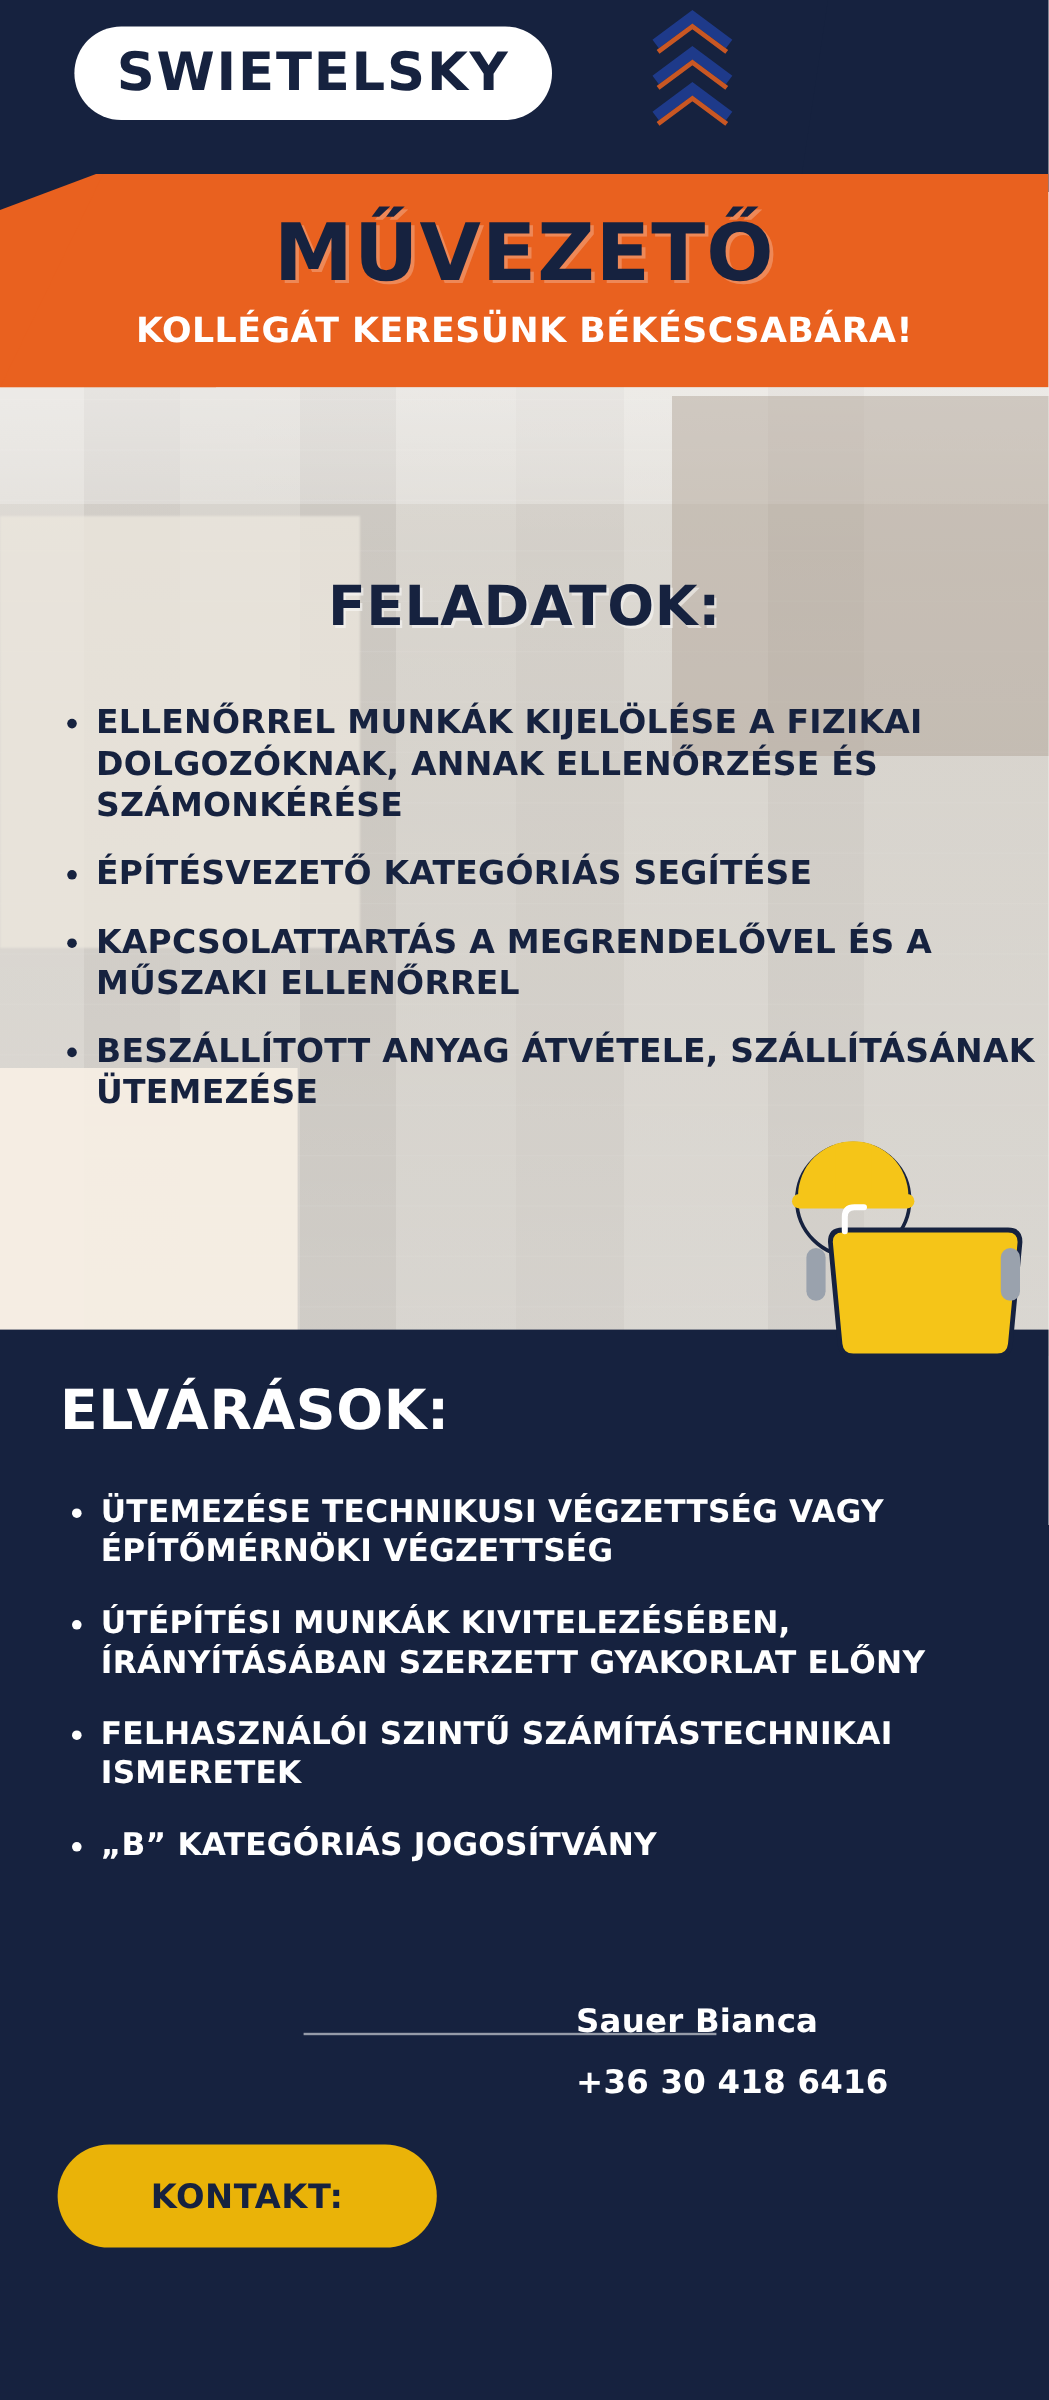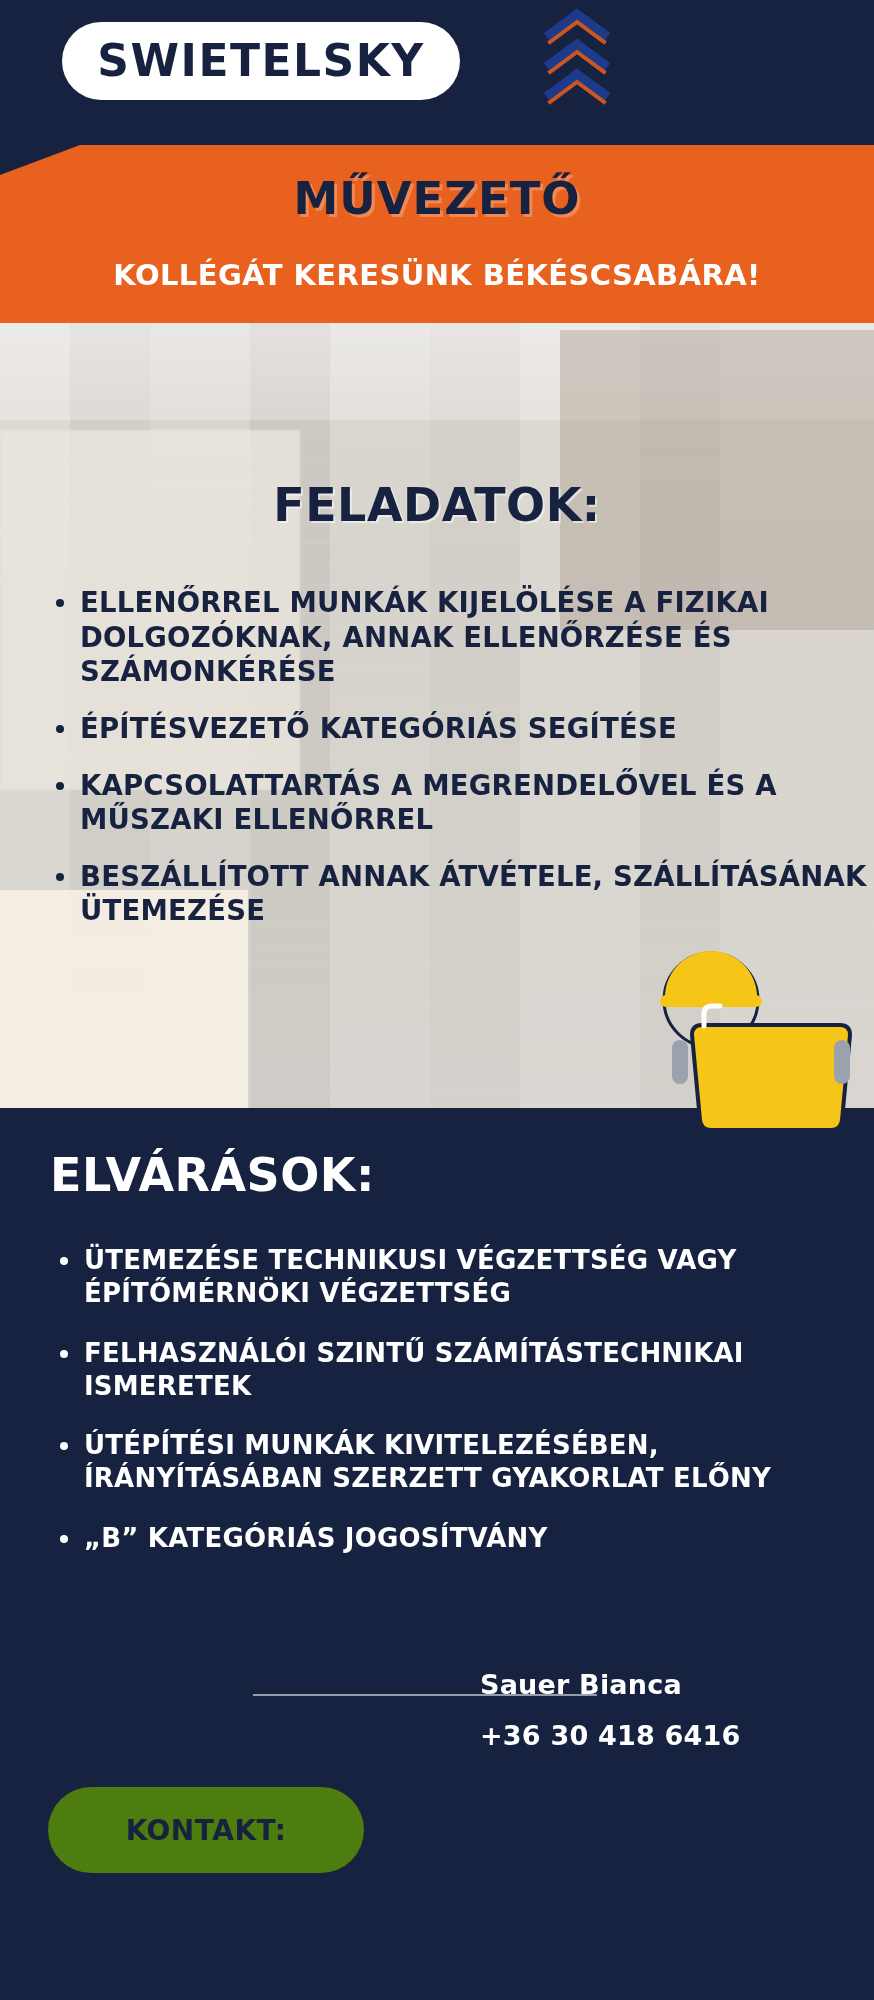--- a/index.html
+++ b/index.html
@@ -132,21 +132,21 @@
     z-index: 6;
   }
   .job-title {
     position: absolute;
     left: 0; top: 172px;
     width: 874px;
     text-align: center;
     z-index: 8;
     font-family: "DejaVu Sans", sans-serif;
     font-weight: 700;
-    font-size: 45px;
+    font-size: 66px;
     letter-spacing: 1px;
     color: #16223f;
     text-shadow: 3px 3px 0 rgba(255,255,255,0.25);
   }
   .job-sub {
     position: absolute;
     left: 0; top: 258px;
     width: 874px;
     text-align: center;
     z-index: 8;
@@ -251,21 +251,21 @@
     width: 344px; height: 2px;
     background: rgba(255,255,255,0.55);
     z-index: 9;
   }
 
   
   .kontakt-pill {
     position: absolute;
     left: 48px; top: 1787px;
     width: 316px; height: 86px;
-    background: #4d7c0f;
+    background: #eab308;
     border-radius: 43px;
     z-index: 9;
     display: flex;
     align-items: center;
     justify-content: center;
     border: none;
     cursor: pointer;
   }
   .kontakt-pill span {
     font-family: "DejaVu Sans", sans-serif;
@@ -332,43 +332,43 @@
   <div class="orange-band"></div>
   <div class="orange-wedge"></div>
   <div class="job-title">MŰVEZETŐ</div>
   <div class="job-sub">KOLLÉGÁT KERESÜNK BÉKÉSCSABÁRA!</div>
 
   <div class="tasks-heading">FELADATOK:</div>
   <ul class="tasks-list">
     <li>ELLENŐRREL MUNKÁK KIJELÖLÉSE A FIZIKAI DOLGOZÓKNAK, ANNAK ELLENŐRZÉSE ÉS SZÁMONKÉRÉSE</li>
     <li>ÉPÍTÉSVEZETŐ KATEGÓRIÁS SEGÍTÉSE</li>
     <li>KAPCSOLATTARTÁS A MEGRENDELŐVEL ÉS A MŰSZAKI ELLENŐRREL</li>
-    <li>BESZÁLLÍTOTT ANNAK ÁTVÉTELE, SZÁLLÍTÁSÁNAK ÜTEMEZÉSE</li>
+    <li>BESZÁLLÍTOTT ANYAG ÁTVÉTELE, SZÁLLÍTÁSÁNAK ÜTEMEZÉSE</li>
   </ul>
 
   <div class="navy-band"></div>
 
   <div class="helmet-art">
     <svg width="250" height="200" viewBox="0 0 250 200" xmlns="http://www.w3.org/2000/svg">
       <circle cx="103" cy="60" r="47" fill="none" stroke="#16223F" stroke-width="3"></circle>
       <path d="M57 57 a46 46 0 0 1 92 0 z" fill="#F5C518"></path>
       <path d="M88 18 q15 -8 30 0 l0 39 -30 0 z" fill="#F5C518"></path>
       <rect x="52" y="55" width="102" height="12" rx="6" fill="#F5C518"></rect>
       <path d="M24 95 q0 -10 10 -10 l138 0 q10 0 10 10 l-8 85 q-1 10 -11 10 l-120 0 q-10 0 -11 -10 z" transform="translate(60,0)" fill="#F5C518" stroke="#16223F" stroke-width="4"></path>
       <path d="M96 86 l0 -12 q0 -8 8 -8 l8 0" fill="none" stroke="#ffffff" stroke-width="5" stroke-linecap="round"></path>
       <rect x="64" y="100" width="16" height="44" rx="8" fill="#9aa2ad"></rect>
       <rect x="226" y="100" width="16" height="44" rx="8" fill="#9aa2ad"></rect>
     </svg>
   </div>
 
   <div class="req-heading">ELVÁRÁSOK:</div>
   <ul class="req-list">
     <li>ÜTEMEZÉSE TECHNIKUSI VÉGZETTSÉG VAGY ÉPÍTŐMÉRNÖKI VÉGZETTSÉG</li>
+    <li>ÚTÉPÍTÉSI MUNKÁK KIVITELEZÉSÉBEN, ÍRÁNYÍTÁSÁBAN SZERZETT GYAKORLAT ELŐNY</li>
     <li>FELHASZNÁLÓI SZINTŰ SZÁMÍTÁSTECHNIKAI ISMERETEK</li>
-    <li>ÚTÉPÍTÉSI MUNKÁK KIVITELEZÉSÉBEN, ÍRÁNYÍTÁSÁBAN SZERZETT GYAKORLAT ELŐNY</li>
     <li>„B” KATEGÓRIÁS JOGOSÍTVÁNY</li>
   </ul>
 
   <div class="divider"></div>
 
   <div class="kontakt-pill">
     <span>KONTAKT:</span>
   </div>
   <div class="contact-block">
     <div>Sauer Bianca</div>

